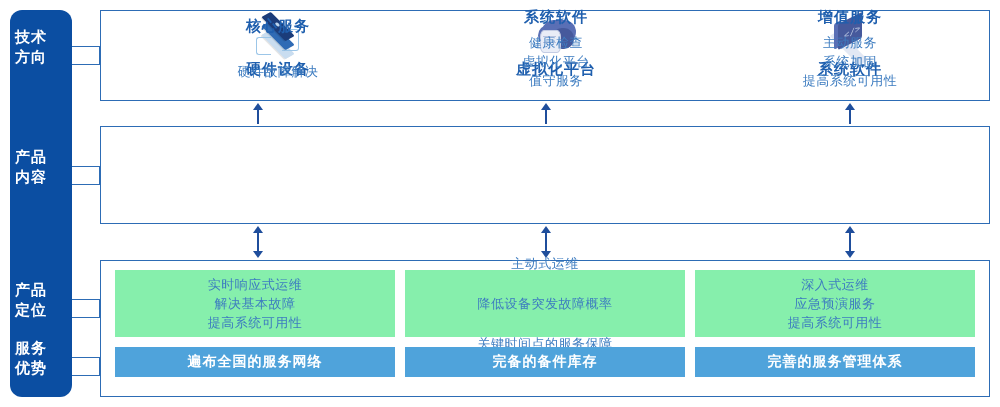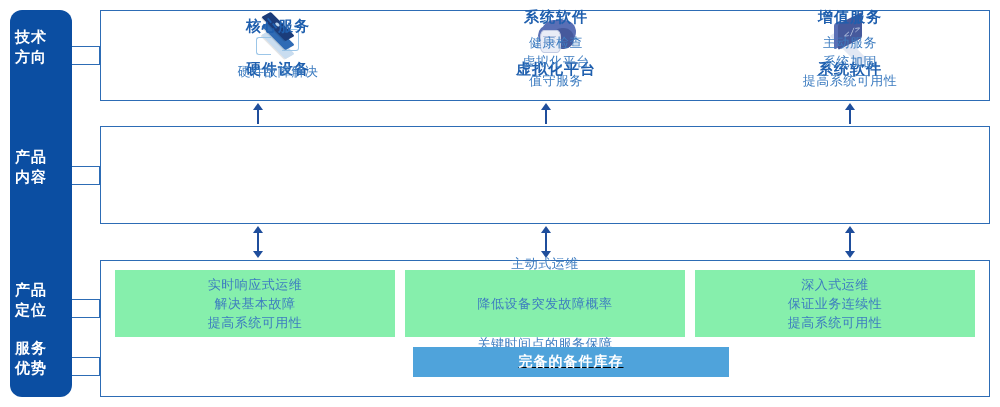--- a/index.html
+++ b/index.html
@@ -377,23 +377,29 @@
       <div class="grey-line">解决基本故障</div>
       <div class="grey-line">提高系统可用性</div>
     </div>
     <div class="grey-box" style="left:304px; width:280px;gap:21px;">
       <div class="grey-line">主动式运维</div>
       <div class="grey-line">降低设备突发故障概率</div>
       <div class="grey-line">关键时间点的服务保障</div>
     </div>
     <div class="grey-box" style="left:594px; width:280px;">
       <div class="grey-line">深入式运维</div>
-      <div class="grey-line">保证业务连续性</div>
+      <div class="grey-line">应急预演服务</div>
       <div class="grey-line">提高系统可用性</div>
     </div>
 
-    <div class="blue-bar" style="left:312px; width:316px;text-decoration:underline;">
+    <div class="blue-bar" style="left:14px; width:280px;">
+      <span class="blue-bar-text">遍布全国的服务网络</span>
+    </div>
+    <div class="blue-bar" style="left:304px; width:280px;">
       <span class="blue-bar-text">完备的备件库存</span>
     </div>
+    <div class="blue-bar" style="left:594px; width:280px;">
+      <span class="blue-bar-text">完善的服务管理体系</span>
+    </div>
 
   </div>
 
 </div>
 
 </body></html>

